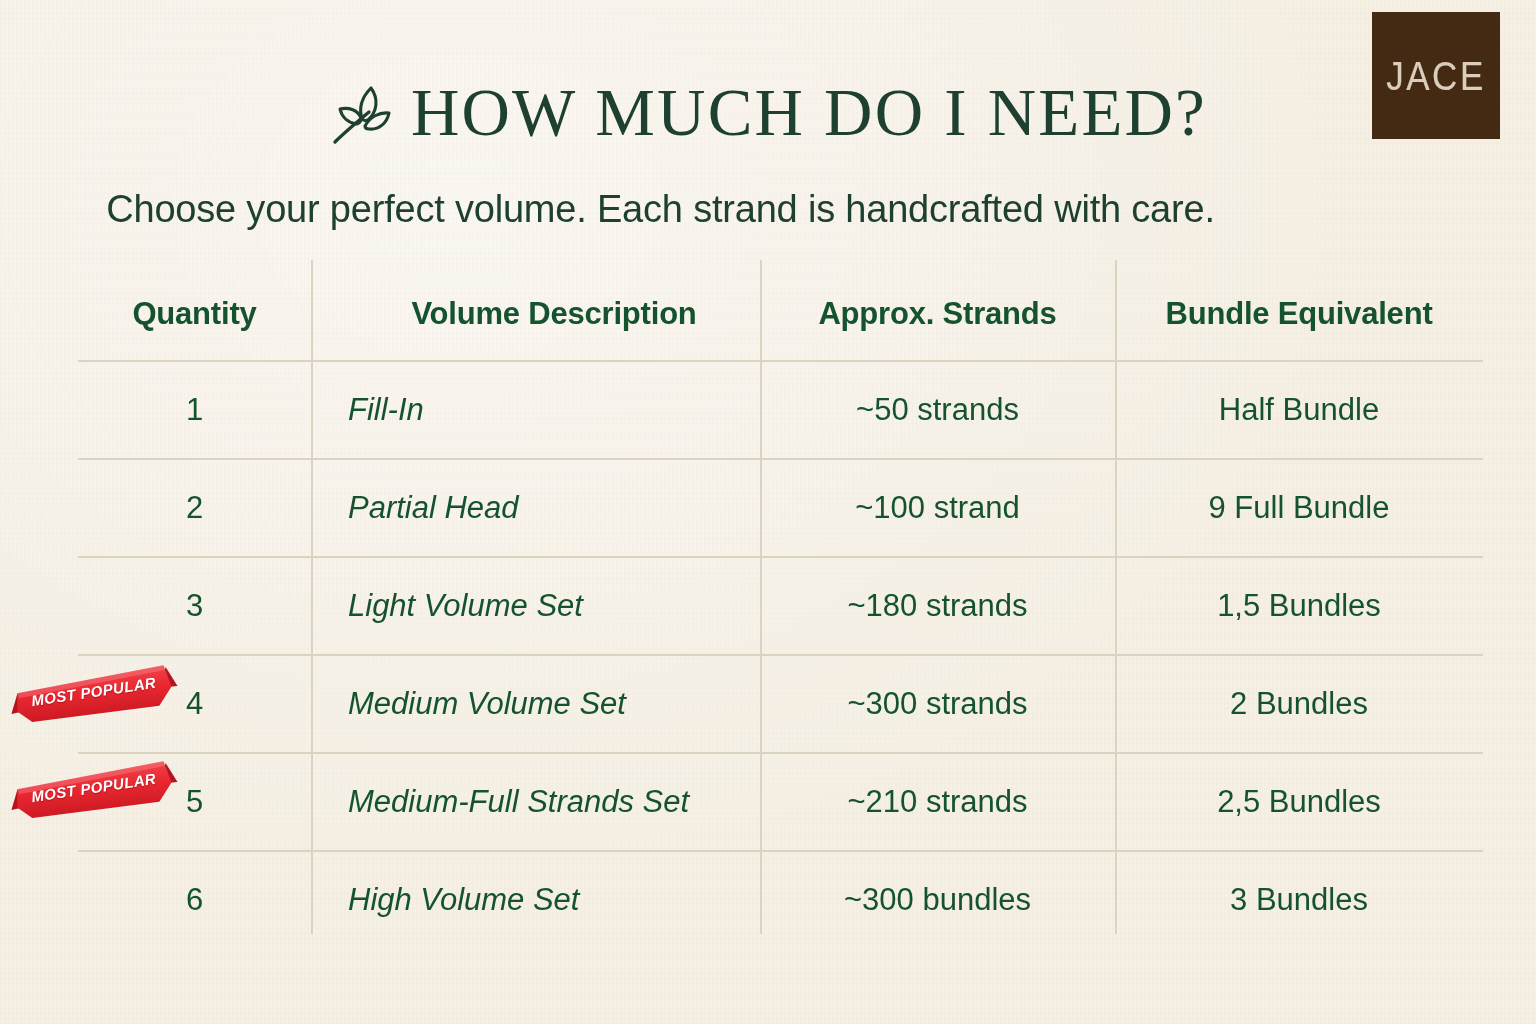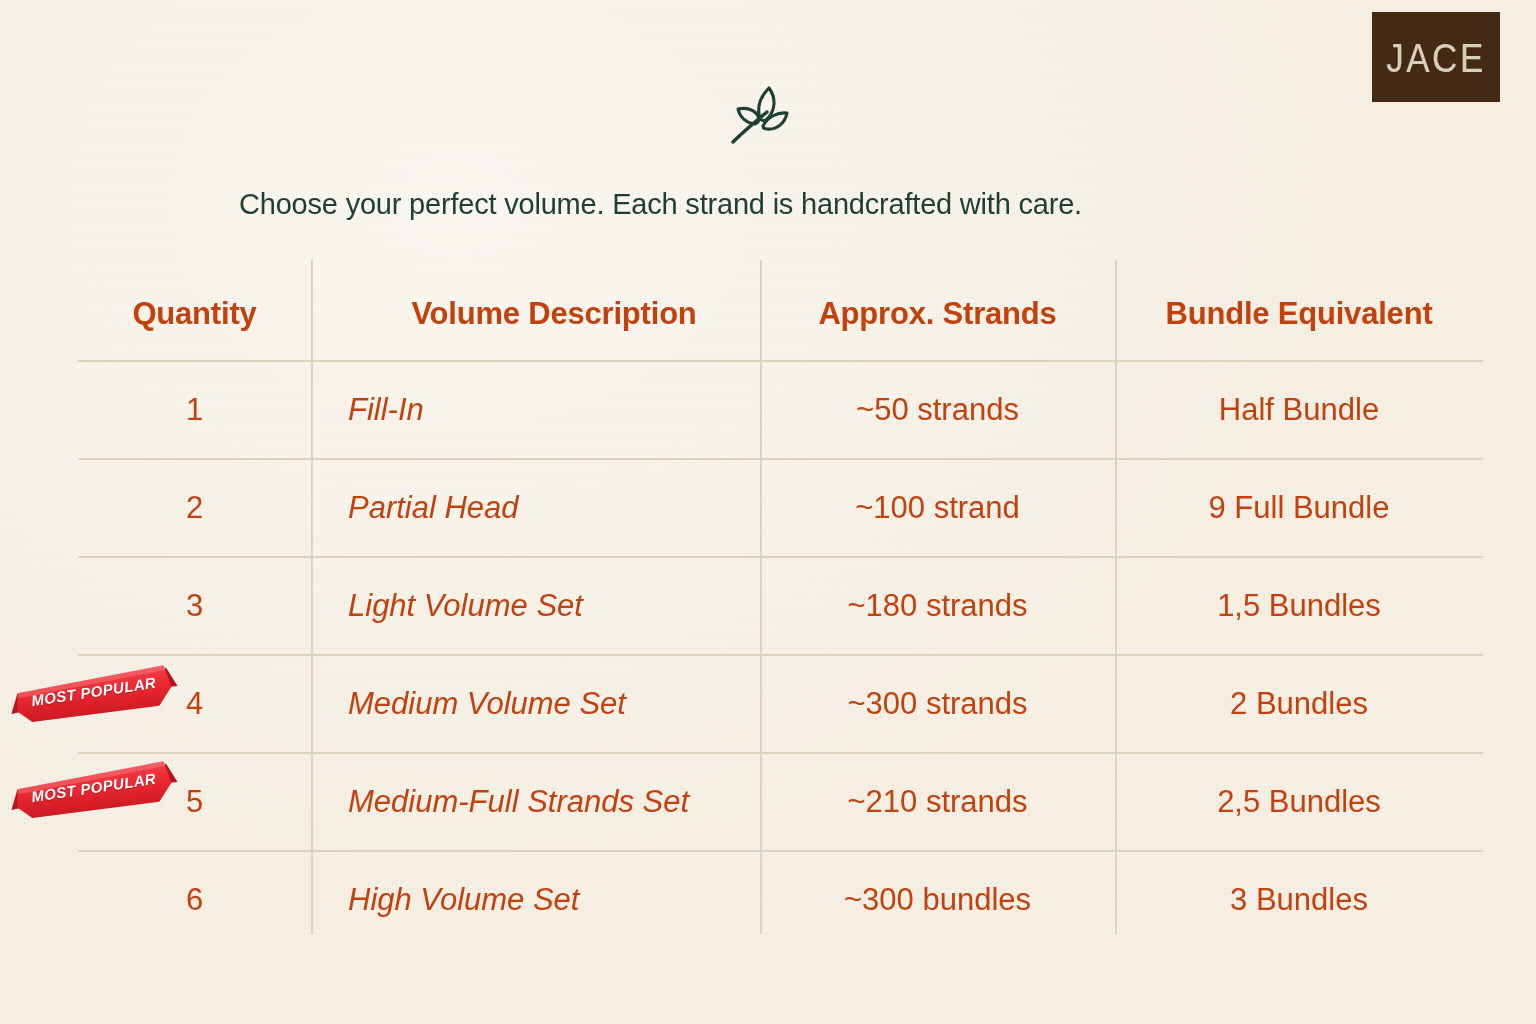--- a/index.html
+++ b/index.html
@@ -25,21 +25,21 @@
       radial-gradient(ellipse at 30% 20%, rgba(255,255,255,0.5), rgba(255,255,255,0) 60%);
     z-index: 3;
   }
 
   
   .logo-box {
     position: absolute;
     left: 1372px;
     top: 12px;
     width: 128px;
-    height: 90px;
+    height: 127px;
     background: #452a13;
     z-index: 6;
     display: flex;
     align-items: center;
     justify-content: center;
   }
   .logo-text {
     color: #d9cdbc;
     font-family: "Liberation Sans", sans-serif;
     font-size: 35px;
@@ -78,21 +78,21 @@
     margin: 0;
     font-weight: 400;
   }
   .subtitle {
     position: absolute;
     top: 188px;
     left: 0;
     width: 1321px;
     text-align: center;
     color: #1d4030;
-    font-size: 29px;
+    font-size: 38px;
     letter-spacing: -0.2px;
     z-index: 4;
     white-space: nowrap;
   }
 
   
   .table-wrap {
     position: absolute;
     left: 78px;
     top: 268px;
@@ -103,21 +103,21 @@
     border-collapse: collapse;
     width: 100%;
     table-layout: fixed;
   }
   table.compare col.c-qty   { width: 233px; }
   table.compare col.c-desc  { width: 449px; }
   table.compare col.c-str   { width: 355px; }
   table.compare col.c-bun   { width: 368px; }
 
   table.compare th, table.compare td {
-    color: #c2410c;
+    color: #14532d;
     padding: 0;
     vertical-align: middle;
     background: transparent;
   }
   table.compare thead th {
     height: 92px;
     font-size: 31px;
     font-weight: 700;
     letter-spacing: -0.2px;
     text-align: center;
@@ -186,20 +186,21 @@
   <span class="leaf-icon">
     <svg viewBox="0 0 66 66" aria-hidden="true">
       <g fill="none" stroke="#1d4030" stroke-width="3.4" stroke-linecap="round" stroke-linejoin="round">
         <path d="M6 60 C16 50 28 40 40 30"></path>
         <path d="M33 37 C30 27 32 16 42 6 C50 17 48 30 39 38 C37 39 35 39 33 37 Z" stroke-width="3.1"></path>
         <path d="M28 42 C20 41 13 36 11 27 C20 25 29 28 32 36 C32 39 31 41 28 42 Z" stroke-width="3.1"></path>
         <path d="M36 44 C41 35 50 30 60 31 C58 41 50 48 40 47 C37 47 36 46 36 44 Z" stroke-width="3.1"></path>
       </g>
     </svg>
   </span>
+  <h1 class="page-title">HOW MUCH DO I NEED?</h1>
 </div>
 
 <div class="subtitle">Choose your perfect volume. Each strand is handcrafted with care.</div>
 
 <div class="table-wrap">
   <div class="vrule v1"></div>
   <div class="vrule v2"></div>
   <div class="vrule v3"></div>
 
   <table class="compare">

